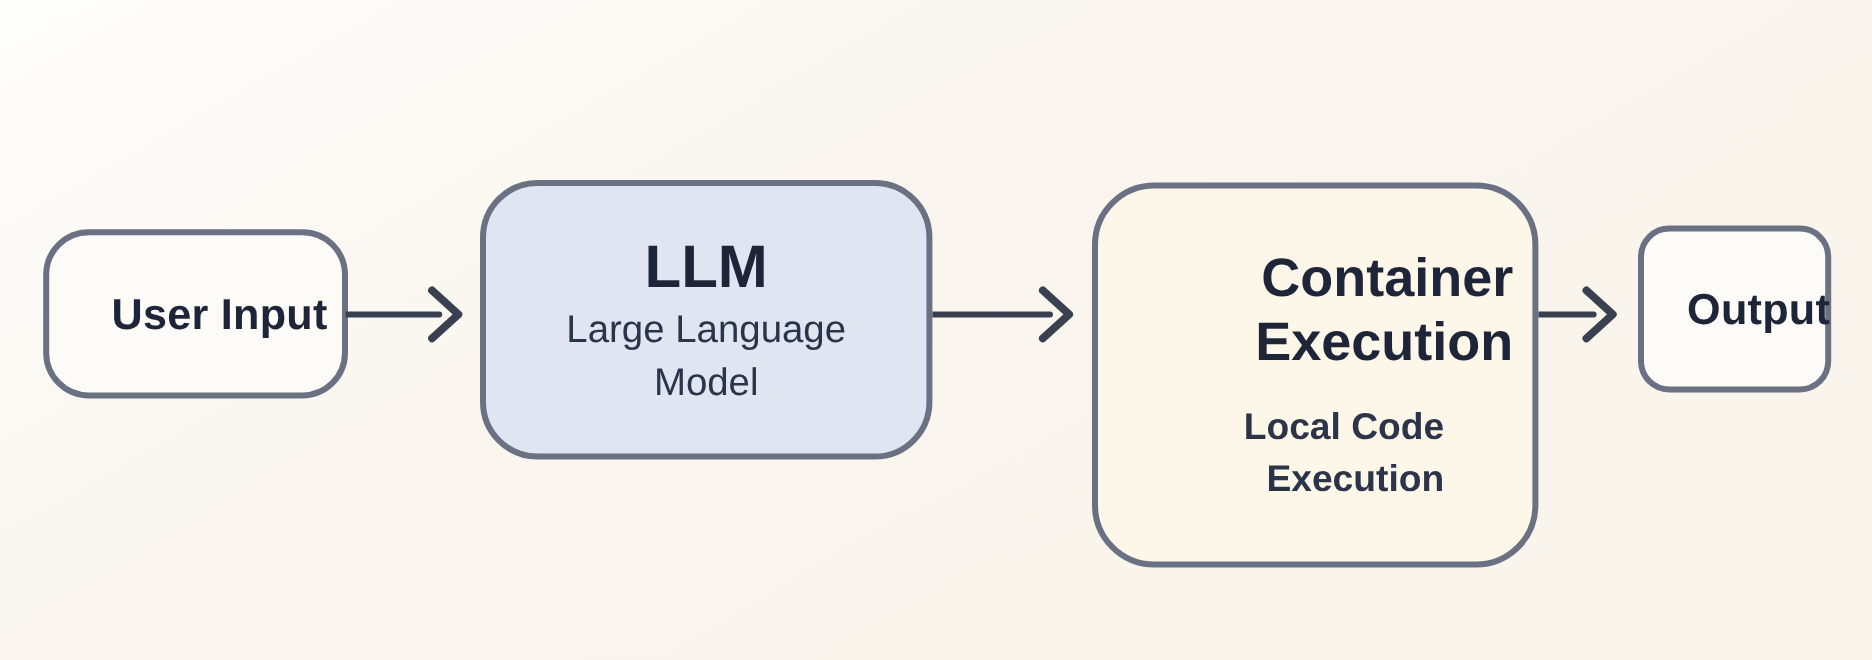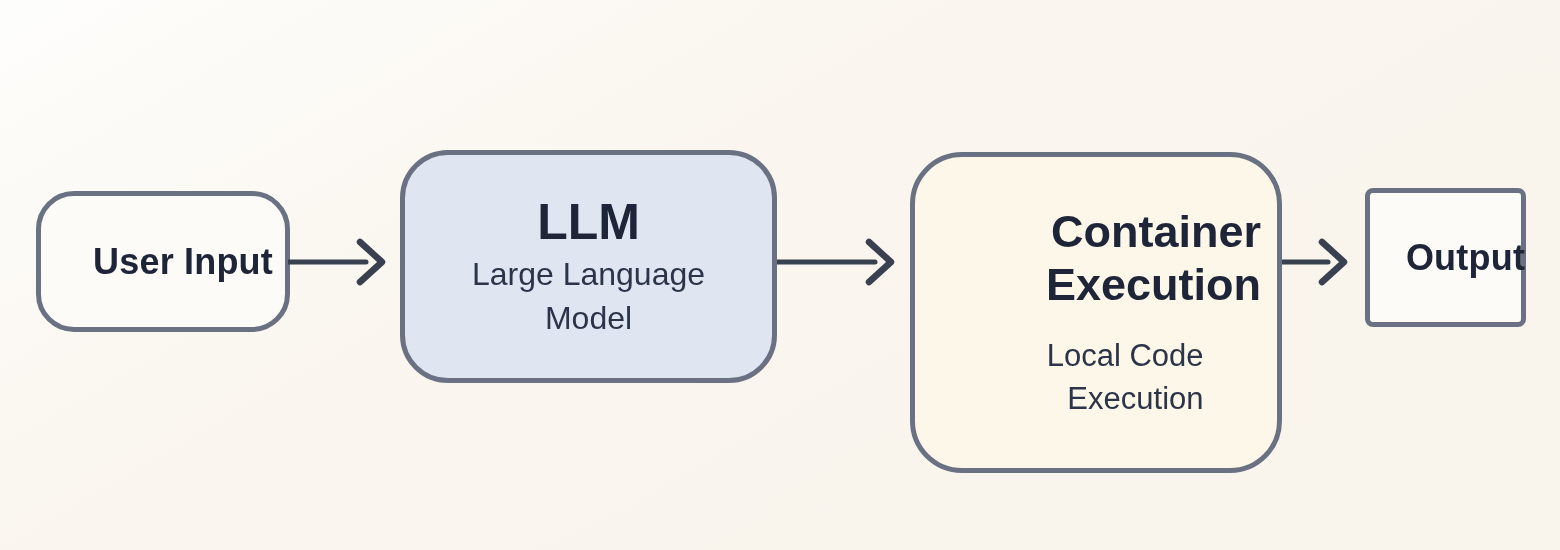--- a/index.html
+++ b/index.html
@@ -60,26 +60,26 @@
   .node-llm .node-sub { font-size: 32px; max-width: 255px; margin-top: 0; }
   
   .node-container-execution {
     left: 910px; top: 152px;
     width: 372px; height: 321px;
     border-radius: 52px;
     background: #fcf7e8;
     text-align: right;
   }
   .node-container-execution .node-title { font-size: 45px; max-width: 330px; }
-  .node-container-execution .node-sub { font-size: 31px; max-width: 215px; margin-top: 24px; }
+  .node-container-execution .node-sub { font-size: 31px; max-width: 215px; margin-top: 24px; font-weight: bold; }
   
   .node-output {
     left: 1365px; top: 188px;
     width: 161px; height: 139px;
-    border-radius: 8px;
+    border-radius: 26px;
     background: #fcfbf7;
   }
 
   .arrow {
     position: absolute;
     top: 232px;
     height: 60px;
   }
   .arrow-1 { left: 288px; width: 100px; }
   .arrow-2 { left: 777px; width: 120px; }

